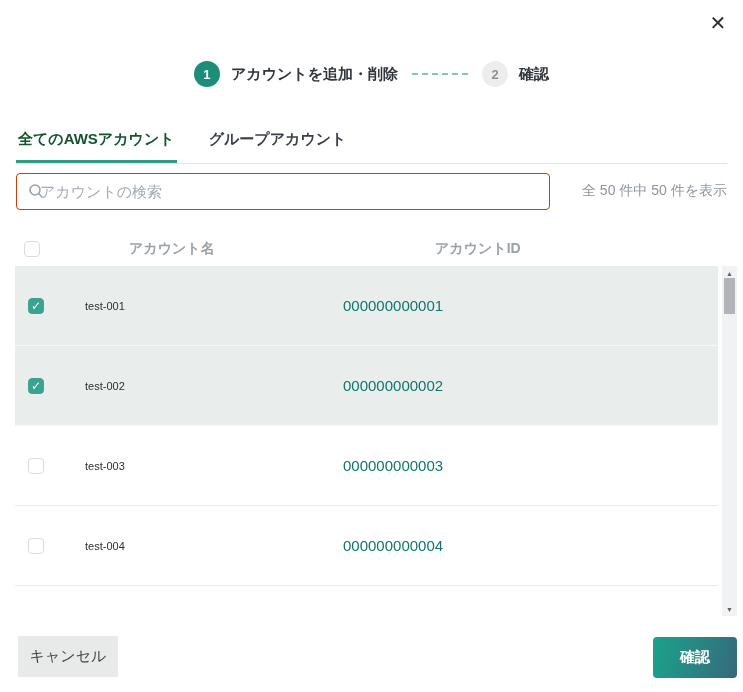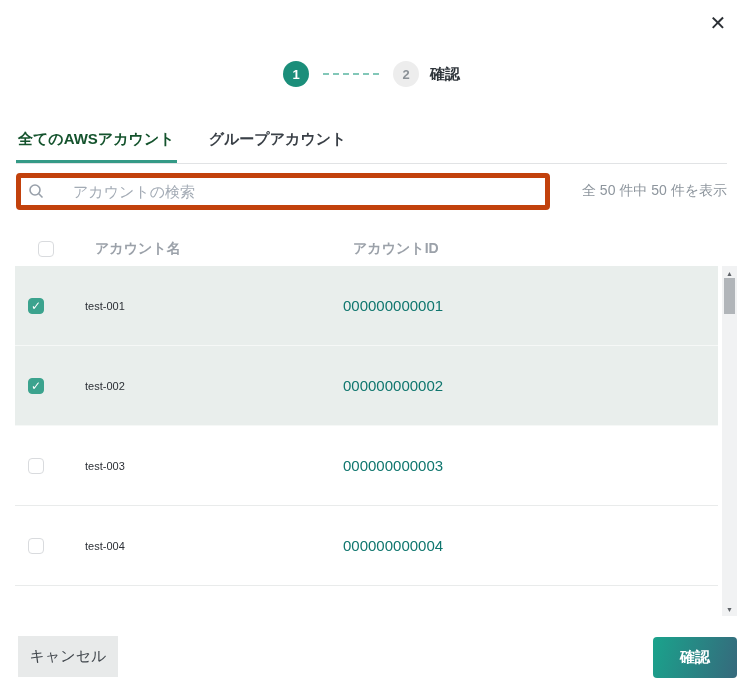--- a/index.html
+++ b/index.html
@@ -28,29 +28,29 @@
           border-bottom:1px solid #e1e3e5; }
   .tab { font-size:15px; font-weight:bold; padding:6px 2px 11px; cursor:pointer; border-bottom:3px solid transparent; }
   .tab.active { color:#14532d; border-bottom-color:#349a86; }
   .tab.inactive { color:#3a4047; }
 
   
   .search-row { position:absolute; top:172px; left:16px; right:16px; height:38px;
                 display:flex; align-items:center; }
   .search-box { position:relative; width:534px; height:37px; flex:none; }
   .search-box svg { position:absolute; left:12px; top:10px; }
-  .search-input { width:100%; height:100%; border:5px solid #c2410c; border-radius:4px;
-                  padding:0 12px 0 52px; font-size:15px; color:#3a4047; outline:none;
+  .search-input { width:100%; height:100%; border:1px solid #c2410c; border-radius:4px;
+                  padding:0 12px 0 23px; font-size:15px; color:#3a4047; outline:none;
                   font-family:inherit; }
   .search-input::placeholder { color:#a3abb5; }
   .result-count { flex:1; text-align:right; font-size:14px; color:#8d959d; }
 
   
-  .table-head { position:absolute; top:234px; left:26px; width:703px; height:30px;
-                display:flex; align-items:center; padding-left:12px; }
+  .table-head { position:absolute; top:234px; left:12px; width:703px; height:30px;
+                display:flex; align-items:center; padding-left:12px;gap:48px; }
   .table-head .col-name { margin-left:41px; width:258px; }
   .table-head .col { font-size:14px; font-weight:bold; color:#9ba1a9; }
 
   
   .checkbox { width:16px; height:16px; border-radius:4px; border:1px solid #d9dbde;
               background:#fff; flex:none; display:flex; align-items:center;
               justify-content:center; cursor:pointer; }
   .checkbox.checked { background:#3ba38e; border-color:#3ba38e; }
   .checkbox .check-glyph { display:none; color:#fff; font-size:12px; font-weight:bold; line-height:1; }
   .checkbox.checked .check-glyph { display:block; }
@@ -83,20 +83,21 @@
 </style>
 </head>
 <body>
 
 <div class="modal">
 
   <button class="close-btn">✕</button>
 
   <div class="stepper">
     <div class="step-circle active">1</div>
+    <div class="step-label">アカウントを追加・削除</div>
     <div class="step-dashes"></div>
     <div class="step-circle inactive">2</div>
     <div class="step-label">確認</div>
   </div>
 
   <div class="tabs">
     <div class="tab active">全てのAWSアカウント</div>
     <div class="tab inactive">グループアカウント</div>
   </div>
 

